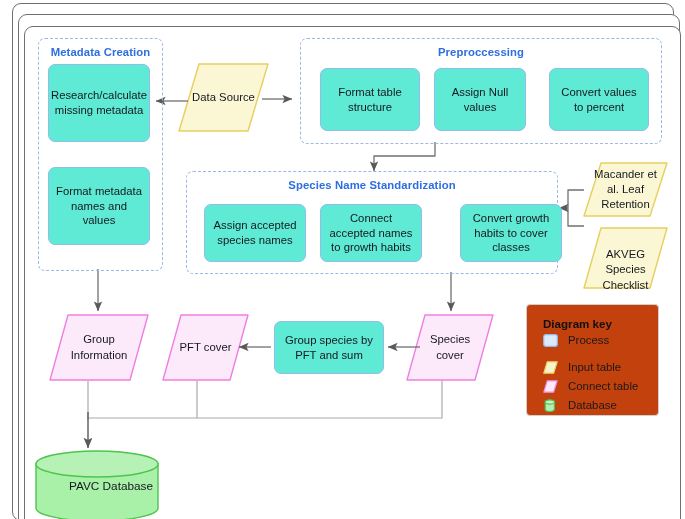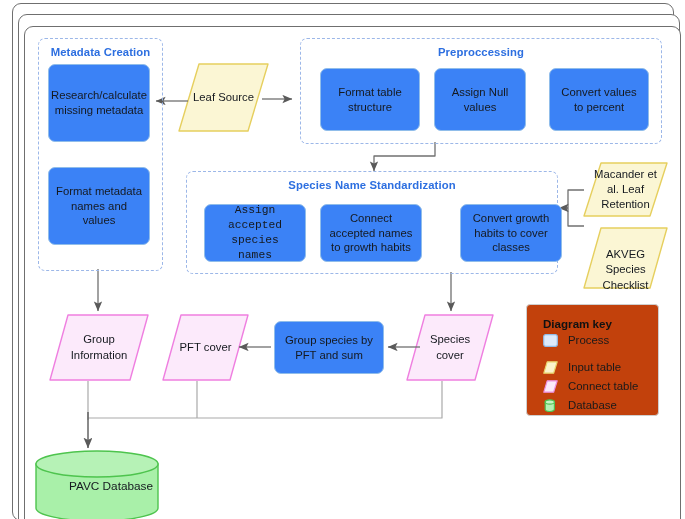--- a/index.html
+++ b/index.html
@@ -16,21 +16,21 @@
 
   
   .group{position:absolute;border:1.6px dashed #9cb7e8;border-radius:7px;background:transparent;}
   .group-title{position:absolute;width:100%;text-align:center;top:7px;left:0;
                font-size:11.3px;font-weight:bold;color:#2d6fe0;letter-spacing:.1px;}
 
   
   .node{position:absolute;display:flex;align-items:center;justify-content:center;
         text-align:center;font-size:11.3px;line-height:1.32;box-sizing:border-box;
         padding:3px 6px;}
-  .process{background:#3b82f6;border:1.3px solid #90bdea;border-radius:7px;color:#15191f;}
+  .process{background:#5eead4;border:1.3px solid #90bdea;border-radius:7px;color:#15191f;}
 
   .para-wrap{position:absolute;}
   .para-wrap .lbl{position:absolute;left:0;top:0;width:100%;height:100%;
                   display:flex;align-items:center;justify-content:center;
                   text-align:center;font-size:11.3px;line-height:1.33;color:#15191f;
                   padding:0 12px;box-sizing:border-box;}
 
   .cyl-wrap{position:absolute;padding-left:28px;}
   .cyl-wrap .lbl{position:absolute;left:0;top:0;width:100%;height:100%;
                  display:flex;align-items:center;justify-content:center;
@@ -108,30 +108,30 @@
   <div class="node process" style="left:48px;top:64px;width:102px;height:78px;">Research/calculate missing metadata</div>
 
   <div class="node process" style="left:48px;top:167px;width:102px;height:78px;">Format metadata names and values</div>
 
   <div class="node process" style="left:320px;top:68px;width:100px;height:63px;">Format table structure</div>
 
   <div class="node process" style="left:434px;top:68px;width:92px;height:63px;">Assign Null values</div>
 
   <div class="node process" style="left:549px;top:68px;width:100px;height:63px;">Convert values to percent</div>
 
-  <div class="node process" style="left:204px;top:204px;width:102px;height:58px;font-family:Liberation Mono, monospace;">Assign accepted species names</div>
+  <div class="node process" style="left:204px;top:204px;width:102px;height:58px;">Assign accepted species names</div>
 
   <div class="node process" style="left:320px;top:204px;width:102px;height:58px;">Connect accepted names to growth habits</div>
 
   <div class="node process" style="left:435px;top:204px;width:102px;height:58px;margin-left:25px;">Convert growth habits to cover classes</div>
 
   <div class="node process" style="left:274px;top:321px;width:110px;height:53px;">Group species by PFT and sum</div>
 
   <div class="para-wrap" style="left:179px;top:64px;width:89px;height:67px;">
-    <div class="lbl">Leaf Source</div>
+    <div class="lbl">Data Source</div>
   </div>
 
   <div class="para-wrap" style="left:584px;top:163px;width:83px;height:53px;">
     <div class="lbl" style="padding:0 10px;">Macander et al. Leaf Retention</div>
   </div>
 
   <div class="para-wrap" style="left:584px;top:240px;width:83px;height:60px;">
     <div class="lbl" style="padding:0 10px;">AKVEG Species Checklist</div>
   </div>
 

